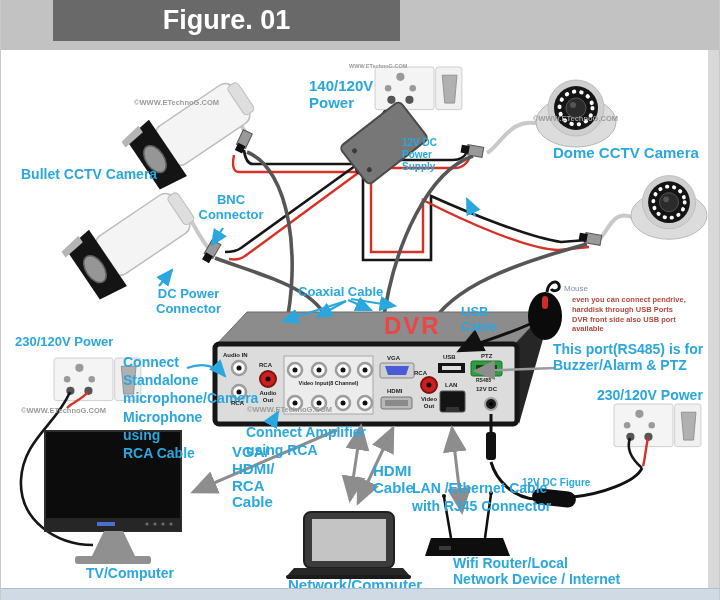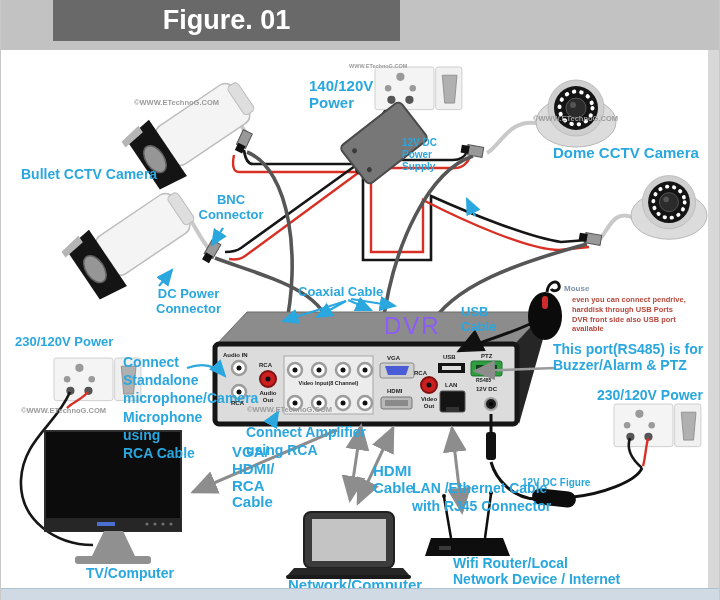--- a/index.html
+++ b/index.html
@@ -9,24 +9,24 @@
   .badge{margin-left:8px;width:347px;height:41px;background:var(--header-badge-bg);color:#fff;
          font-weight:bold;font-size:27px;display:flex;align-items:center;justify-content:center;}
   .htitle{margin-left:16px;font-weight:bold;font-size:20px;color:#111;}
   svg.art{position:absolute;left:0;top:0;z-index:1;}
   .lbl{position:absolute;z-index:3;white-space:pre-line;font-weight:bold;line-height:1.12;color:var(--accent-blue);}
   .ctr{text-align:center;}
   .fs15{font-size:15px;} .fs14{font-size:14px;} .fs13{font-size:13px;}
   .fs10{font-size:10px;line-height:1.2;} .fs8{font-size:14px;line-height:1.3;}
   .wm{position:absolute;z-index:3;color:#9b9b9b;font-size:7.5px;font-weight:bold;white-space:nowrap;}
   .wm-sm{font-size:5.5px;}
-  .dvr-name{position:absolute;z-index:3;color:#8b5cf6;font-size:24px;font-weight:normal;letter-spacing:2px;}
+  .dvr-name{position:absolute;z-index:3;color:#ef4444;font-size:24px;font-weight:bold;letter-spacing:2px;}
   .port{position:absolute;z-index:3;color:#1c1c1c;font-weight:bold;font-size:6px;line-height:1.1;white-space:pre-line;}
   .port-xs{font-size:5px;}
-  .mouse-t{position:absolute;z-index:3;color:#7d93a8;font-weight:bold;font-size:8px;}
+  .mouse-t{position:absolute;z-index:3;color:#7d93a8;font-weight:normal;font-size:8px;}
   .rednote{position:absolute;z-index:3;color:var(--note-red);font-weight:bold;font-size:7.5px;line-height:1.3;white-space:pre-line;}
   .footer{position:absolute;left:0;top:588px;width:720px;height:12px;background:#cfdae4;border-top:1px solid #aebfcd;z-index:4;}
   .rstrip{position:absolute;left:707px;top:50px;width:13px;height:538px;background:#d8d8d8;z-index:2;}
   
   .wk{stroke:var(--wire-black);stroke-width:2.6;fill:none;}
   .wr{stroke:var(--wire-red);stroke-width:2.4;fill:none;}
   .cx{stroke:var(--coax-gray);stroke-width:3.6;fill:none;}
   .pig{stroke:#c9c9c9;stroke-width:4;fill:none;}
   .ga{stroke:var(--arrow-gray);stroke-width:3;fill:none;}
   .ba{stroke:var(--accent-blue);stroke-width:2.2;fill:none;}

